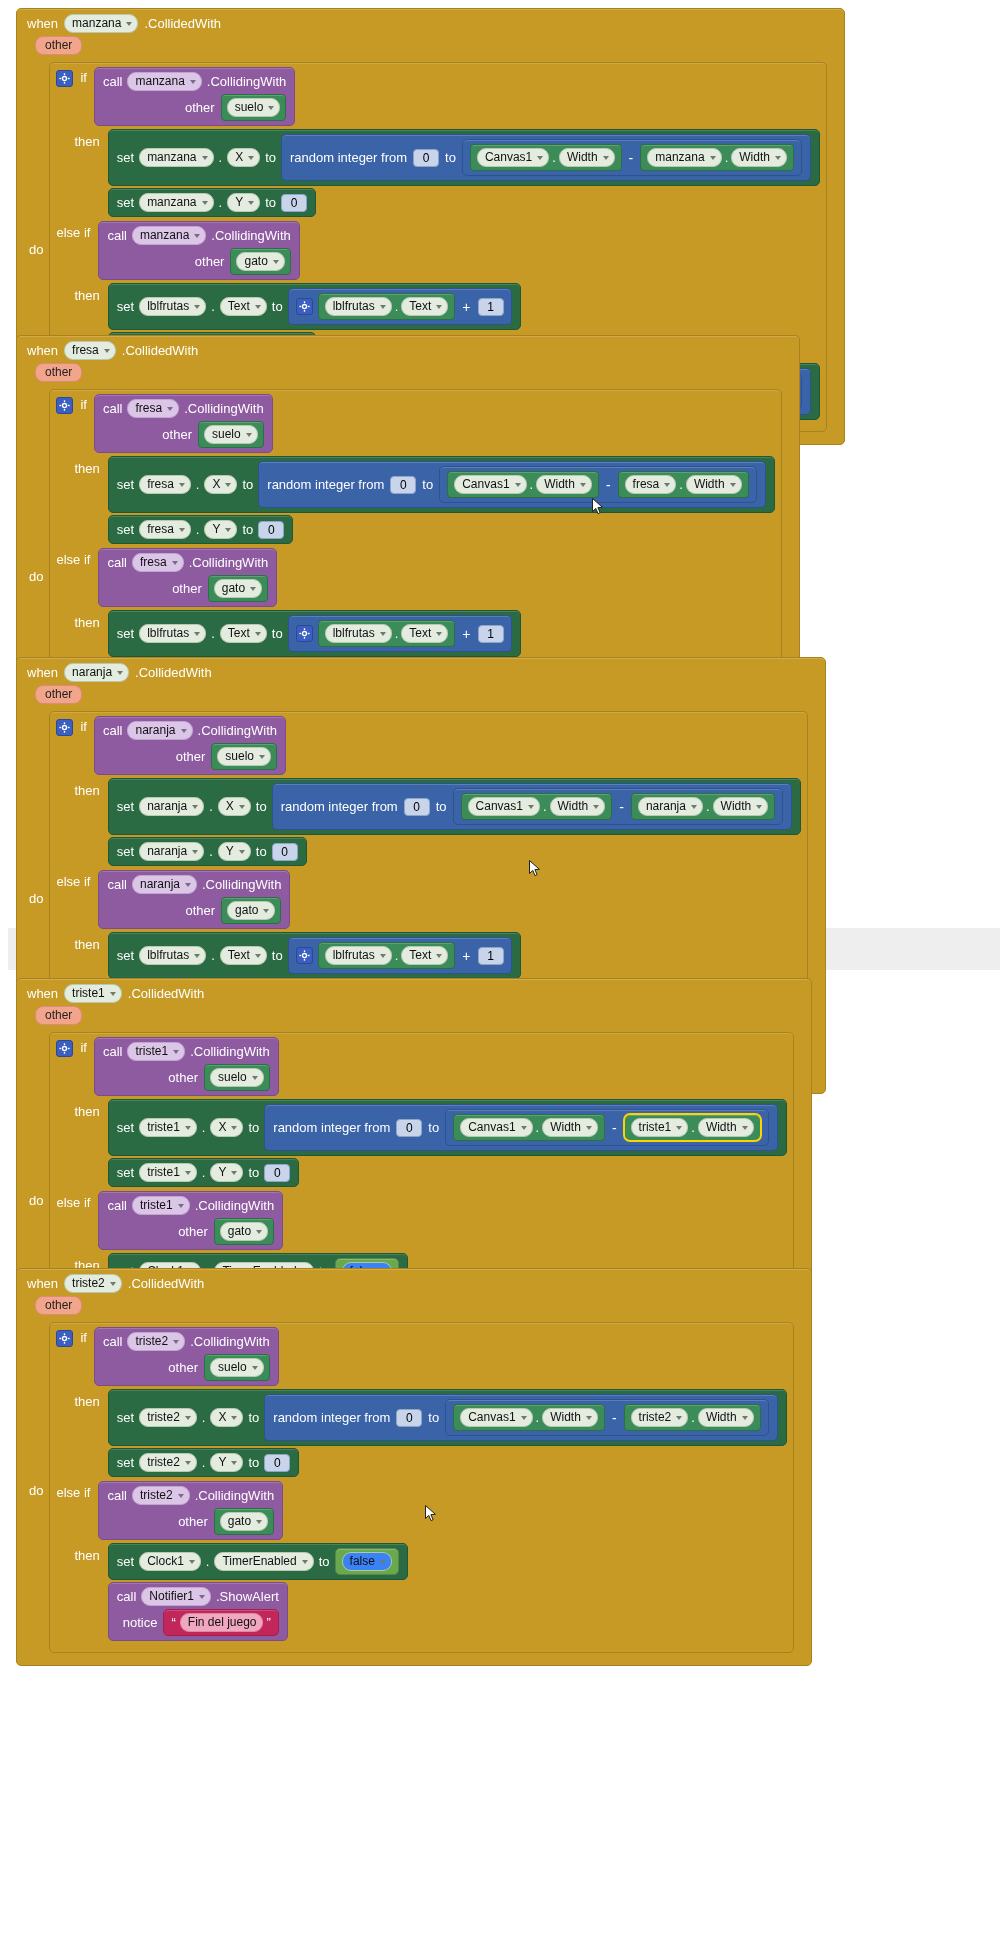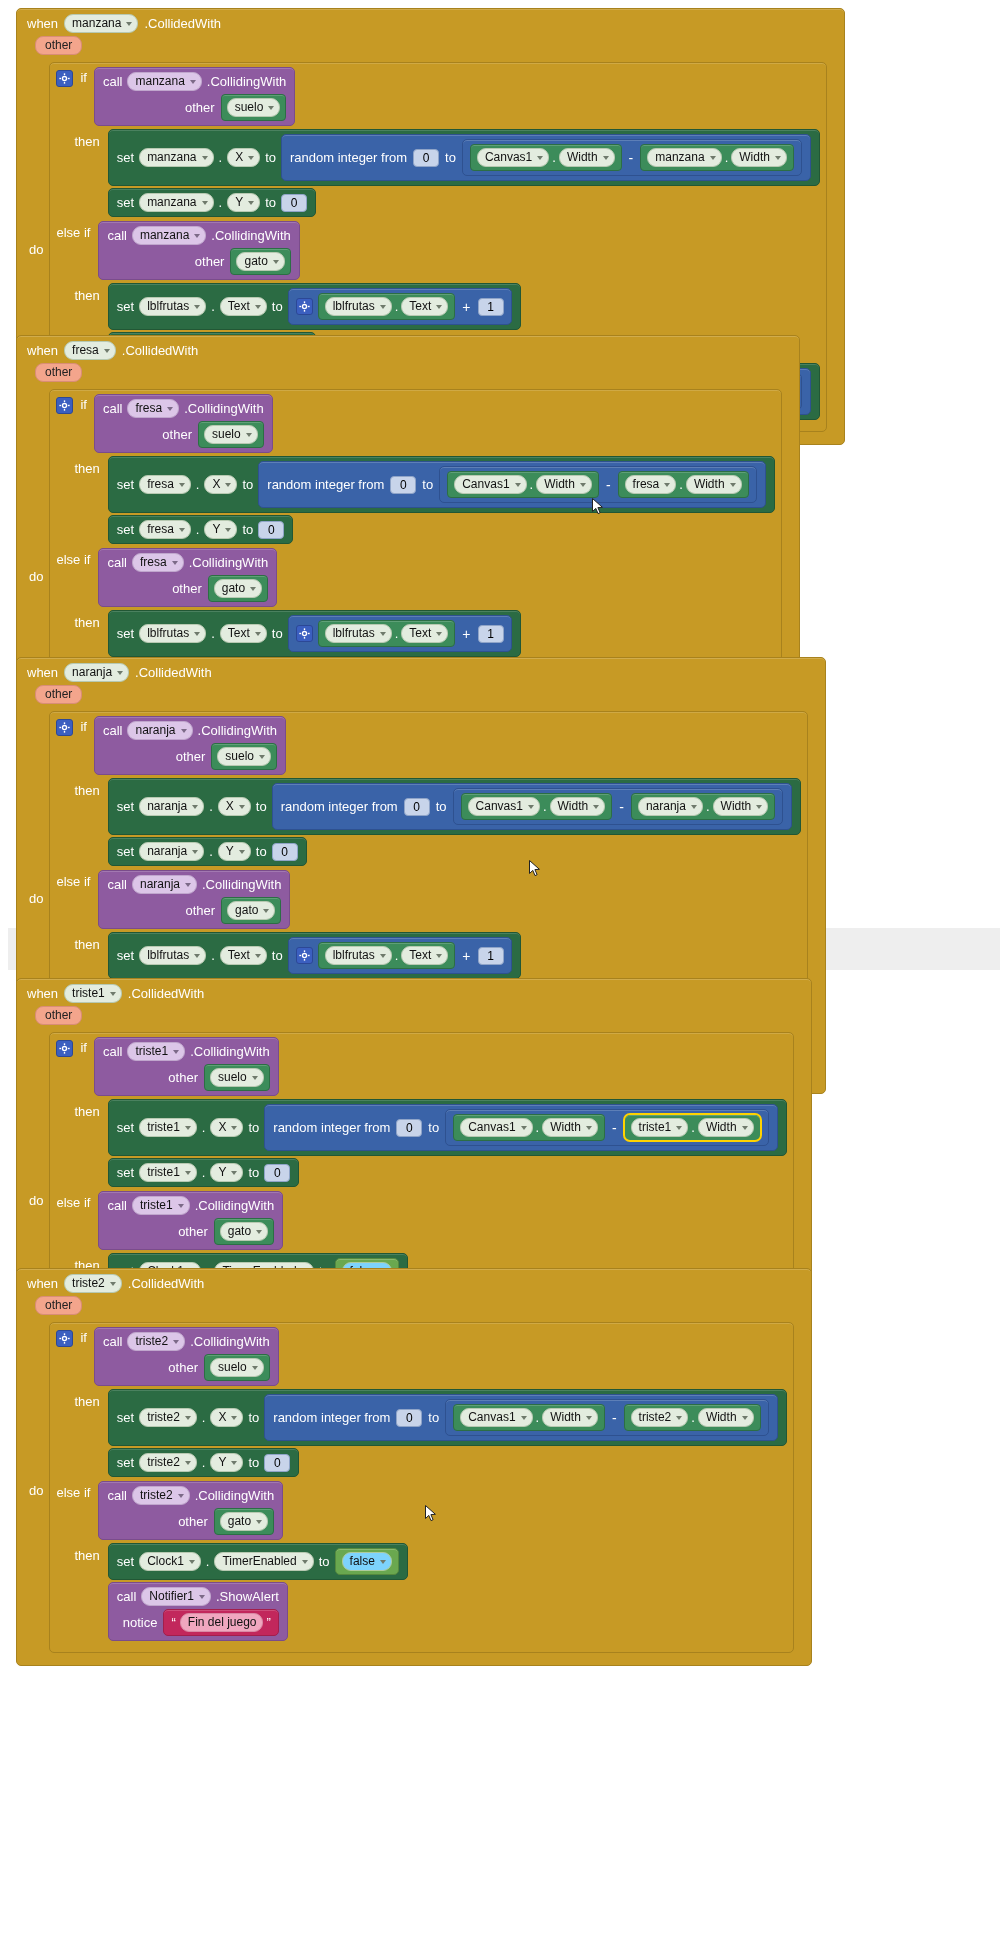--- a/index.html
+++ b/index.html
@@ -67,21 +67,21 @@
   }
 
   
   .dd{
     display:inline-flex;align-items:center;gap:4px;
     background:#e3ecdf;border:1px solid #b7c9b1;border-radius:9px;
     color:#111;font-size:12px;padding:1px 5px 1px 7px;line-height:15px;white-space:nowrap;
   }
   .dd.lilac{background:#dcc6e8;border-color:#c0a6cd;}
   .dd.str{background:#f0a7bf;border-color:#d98aa5;}
-  .dd.logicpill{background:#7dd3fc;border-color:#aecb9c;}
+  .dd.logicpill{background:#3b82f6;border-color:#aecb9c;}
   .caret{
     width:0;height:0;border-left:3.5px solid transparent;border-right:3.5px solid transparent;
     border-top:4.5px solid #6f7a6c;display:inline-block;margin-left:1px;
   }
   .dd.lilac .caret{border-top-color:#7c6a88;}
 
   
   .paramPill{
     display:inline-block;background:#f3a58c;border:1px solid #d98d76;border-radius:8px;
     color:#222;font-size:12px;padding:1px 9px;line-height:15px;

